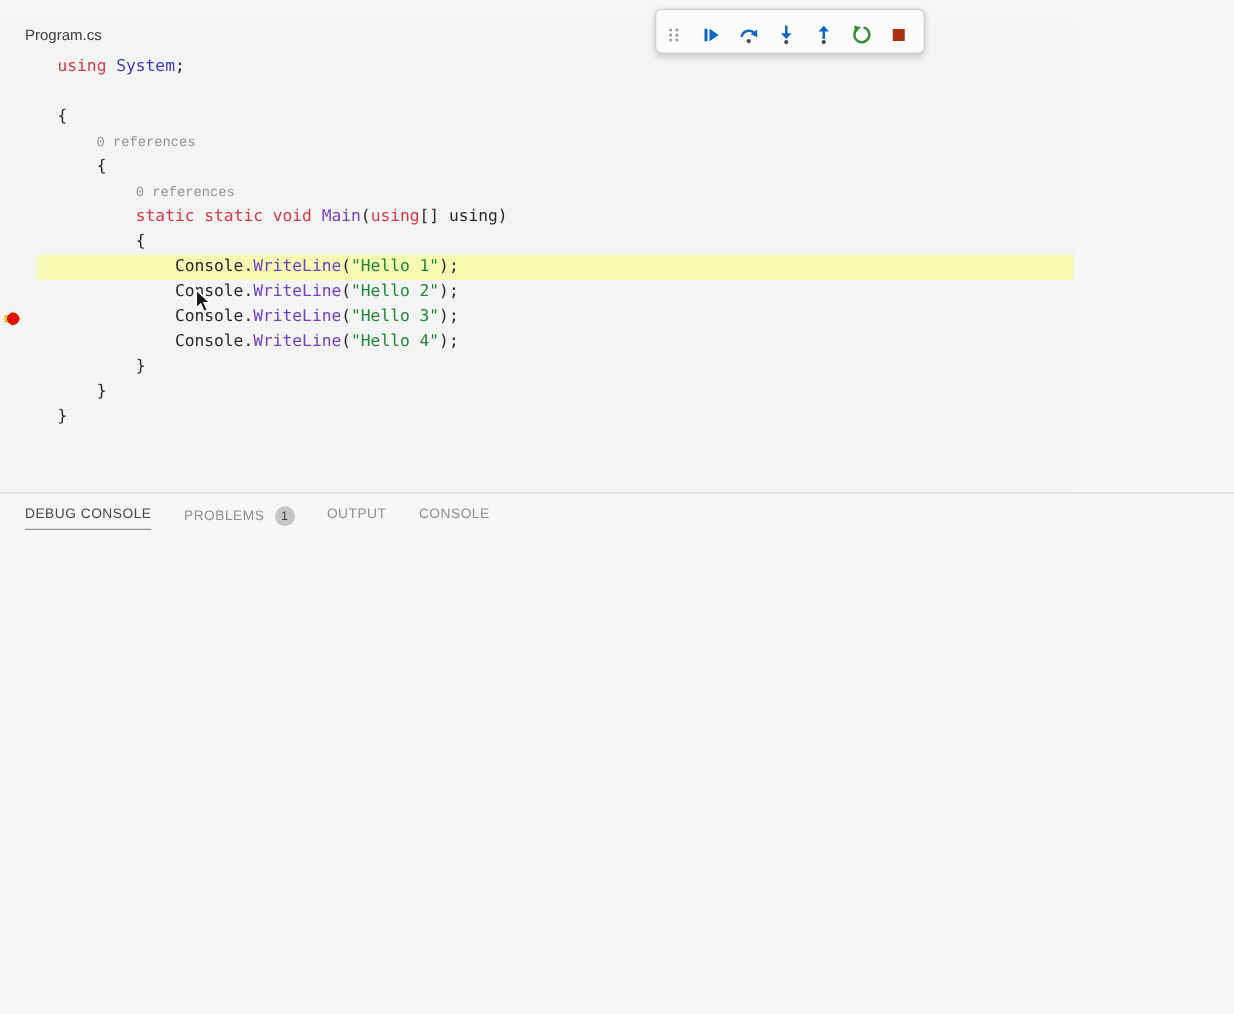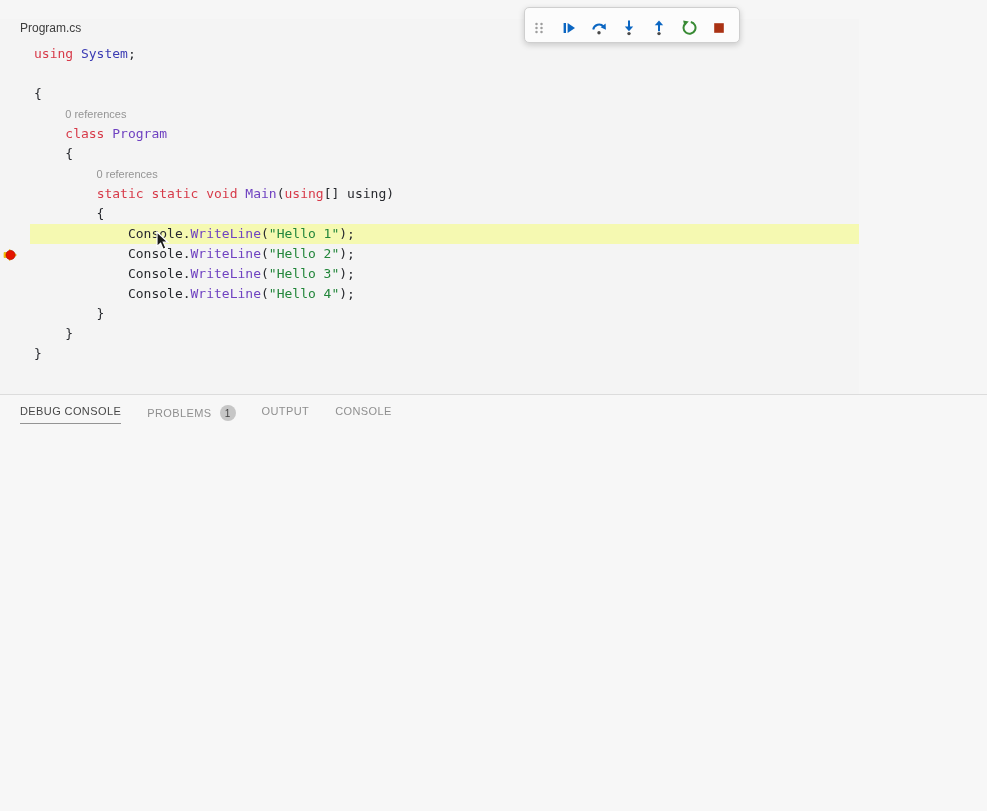--- a/index.html
+++ b/index.html
@@ -15,27 +15,27 @@
     background:#f4f4f4;
     margin-top:19px;
   }
   .file-title {
     position:absolute; left:20px; top:2px;
     font-size:12px; color:#3d3d3d; line-height:14px;
   }
   .code-area { position:absolute; left:0; top:25px; right:0; }
   .code-line {
     position:relative; height:20px; line-height:20px;
-    padding-left:34px; white-space:pre;
+    padding-left:46px; white-space:pre;
     font-family:"DejaVu Sans Mono", monospace; font-size:13px;
     color:var(--plain);
   }
   .code-line.current { background:linear-gradient(to right, transparent 30px, var(--hl) 30px); }
   .codelens {
-    font-family:Liberation Sans, sans-serif; font-size:11px;
+    font-family:Liberation Mono, monospace; font-size:11px;
     color:var(--lens); line-height:20px; padding-top:2px;
   }
   .tok-k { color:var(--kw); }
   .tok-t { color:var(--type); }
   .tok-i { color:var(--ident); }
   .tok-s { color:var(--str); }
   .tok-p { color:var(--plain); }
   .gutter-breakpoint { position:absolute; left:3px; top:229px; width:16px; height:14px; cursor:pointer; }
   
   .debug-toolbar {
@@ -79,21 +79,20 @@
 <body>
 
 <div class="editor">
   <div class="file-title">Program.cs</div>
 
   <div class="code-area">
       <div class="code-line"><span class="tok-k">using</span><span class="tok-p"> </span><span class="tok-t">System</span><span class="tok-p">;</span></div>
       <div class="code-line"></div>
       <div class="code-line"><span class="tok-p">{</span></div>
       <div class="code-line"><span class="codelens" style="margin-left: 31.28px;">0 references</span></div>
-      <div class="code-line"><span class="tok-p">    </span><span class="tok-k">class</span><span class="tok-p"> </span><span class="tok-i">Program</span></div>
       <div class="code-line"><span class="tok-p">    {</span></div>
       <div class="code-line"><span class="codelens" style="margin-left: 62.56px;">0 references</span></div>
       <div class="code-line"><span class="tok-p">        </span><span class="tok-k">static</span><span class="tok-p"> </span><span class="tok-k">static</span><span class="tok-p"> </span><span class="tok-k">void</span><span class="tok-p"> </span><span class="tok-i">Main</span><span class="tok-p">(</span><span class="tok-k">using</span><span class="tok-p">[] using)</span></div>
       <div class="code-line"><span class="tok-p">        {</span></div>
       <div class="code-line current"><span class="tok-p">            Console.</span><span class="tok-i">WriteLine</span><span class="tok-p">(</span><span class="tok-s">"Hello 1"</span><span class="tok-p">);</span></div>
       <div class="code-line"><span class="tok-p">            Console.</span><span class="tok-i">WriteLine</span><span class="tok-p">(</span><span class="tok-s">"Hello 2"</span><span class="tok-p">);</span></div>
       <div class="code-line"><span class="tok-p">            Console.</span><span class="tok-i">WriteLine</span><span class="tok-p">(</span><span class="tok-s">"Hello 3"</span><span class="tok-p">);</span></div>
       <div class="code-line"><span class="tok-p">            Console.</span><span class="tok-i">WriteLine</span><span class="tok-p">(</span><span class="tok-s">"Hello 4"</span><span class="tok-p">);</span></div>
       <div class="code-line"><span class="tok-p">        }</span></div>
       <div class="code-line"><span class="tok-p">    }</span></div>

